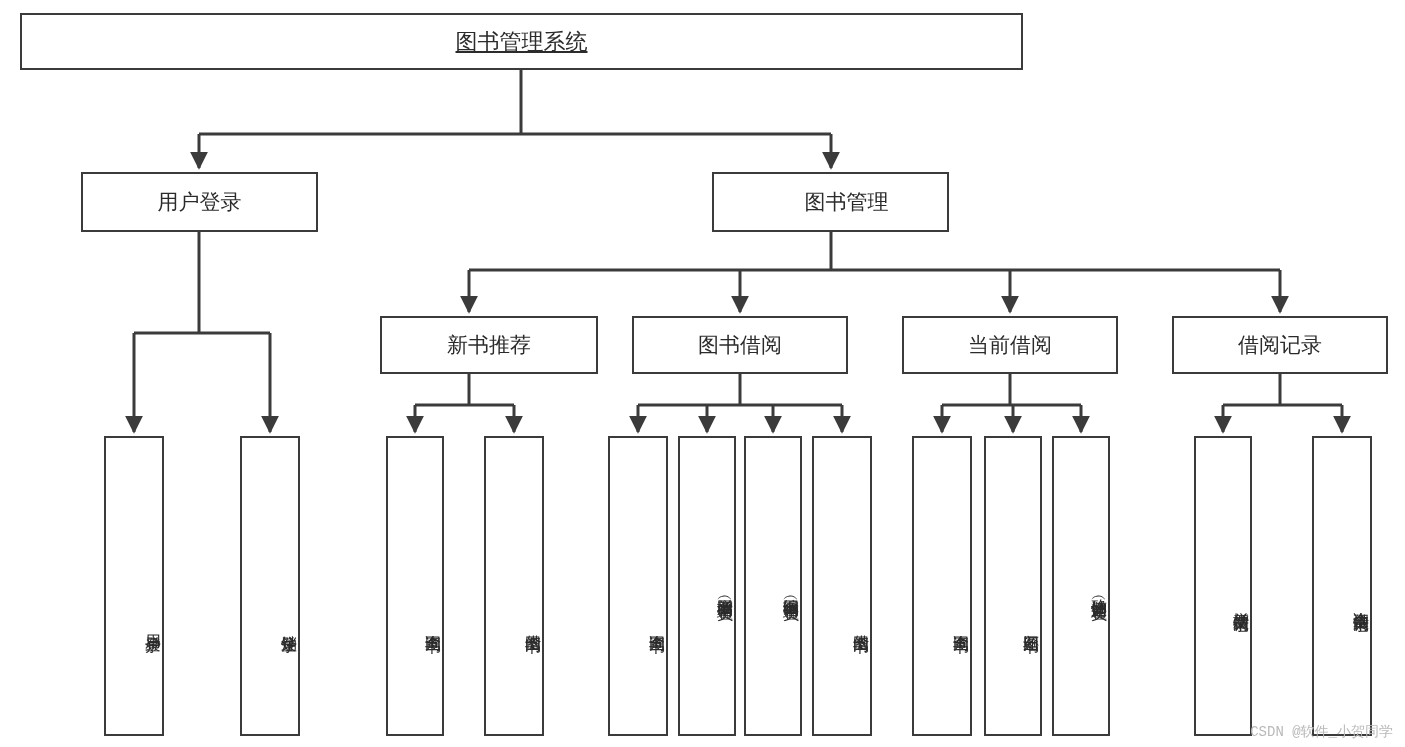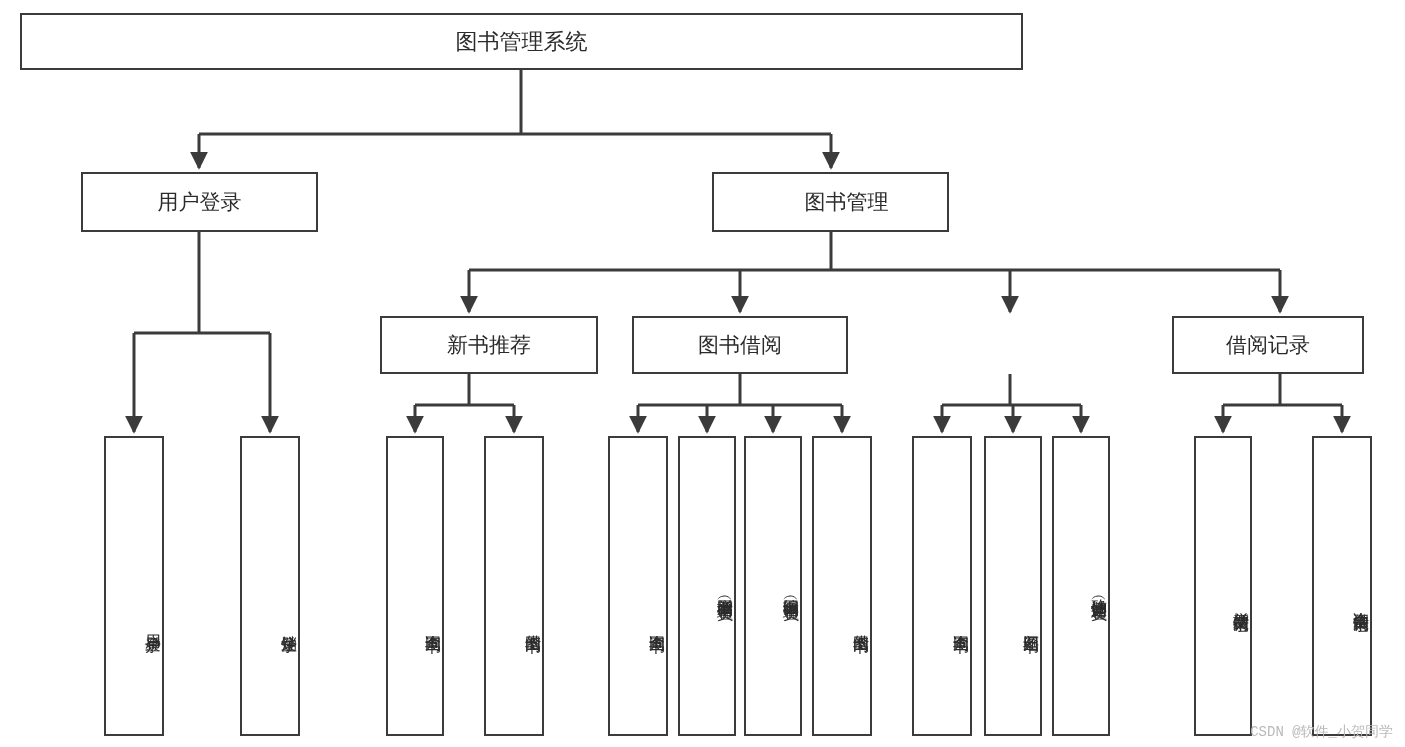--- a/index.html
+++ b/index.html
@@ -119,38 +119,41 @@
       <path d="M 1013 405 L 1013 432" marker-end="url(#arrow)"></path>
       <path d="M 1081 405 L 1081 432" marker-end="url(#arrow)"></path>
 
       <path d="M 1280 374 L 1280 405"></path>
       <path d="M 1223 405 L 1342 405"></path>
       <path d="M 1223 405 L 1223 432" marker-end="url(#arrow)"></path>
       <path d="M 1342 405 L 1342 432" marker-end="url(#arrow)"></path>
     </g>
   </svg>
 
-  <div class="node root" style="left:20px; top:13px; width:1003px; height:57px;">
+  <div class="node root" style="left:20px; top:13px; width:1003px; height:57px;text-decoration:underline;">
     <span>图书管理系统</span>
   </div>
 
   <div class="node level2" style="left:81px; top:172px; width:237px; height:60px;">
     <span>用户登录</span>
   </div>
   <div class="node level2" style="left:712px; top:172px; width:237px; height:60px;padding-left:32px;">
     <span>图书管理</span>
   </div>
 
   <div class="node level3" style="left:380px; top:316px; width:218px; height:58px;">
     <span>新书推荐</span>
   </div>
   <div class="node level3" style="left:632px; top:316px; width:216px; height:58px;">
     <span>图书借阅</span>
   </div>
-  <div class="node level3" style="left:1172px; top:316px; width:192px; height:58px;">
+  <div class="node level3" style="left:902px; top:316px; width:216px; height:58px;">
+    <span>当前借阅</span>
+  </div>
+  <div class="node level3" style="left:1172px; top:316px; width:216px; height:58px;">
     <span>借阅记录</span>
   </div>
 
   <div class="node vertical" style="left:104px; top:436px; width:60px; height:300px; padding-top:76px;">
     <span>用户登录</span>
   </div>
   <div class="node vertical" style="left:240px; top:436px; width:60px; height:300px; padding-top:76px;">
     <span>注销登录</span>
   </div>
 

